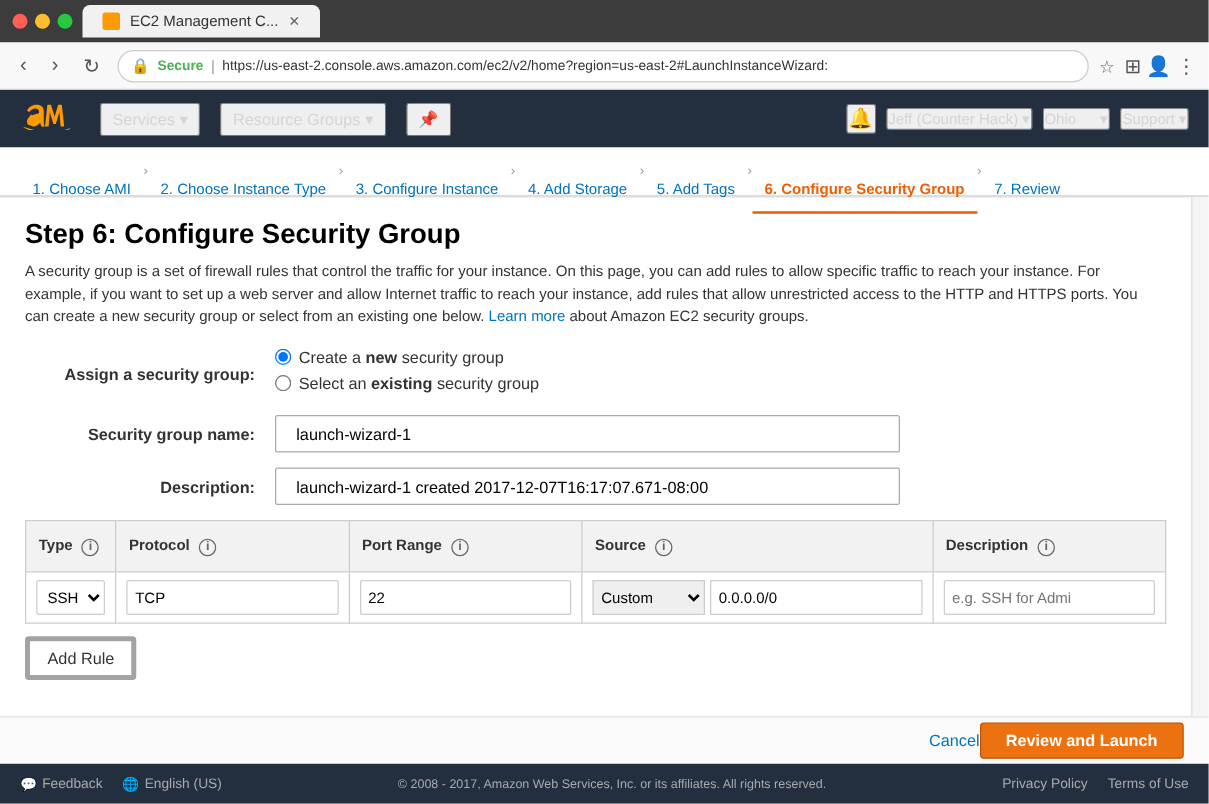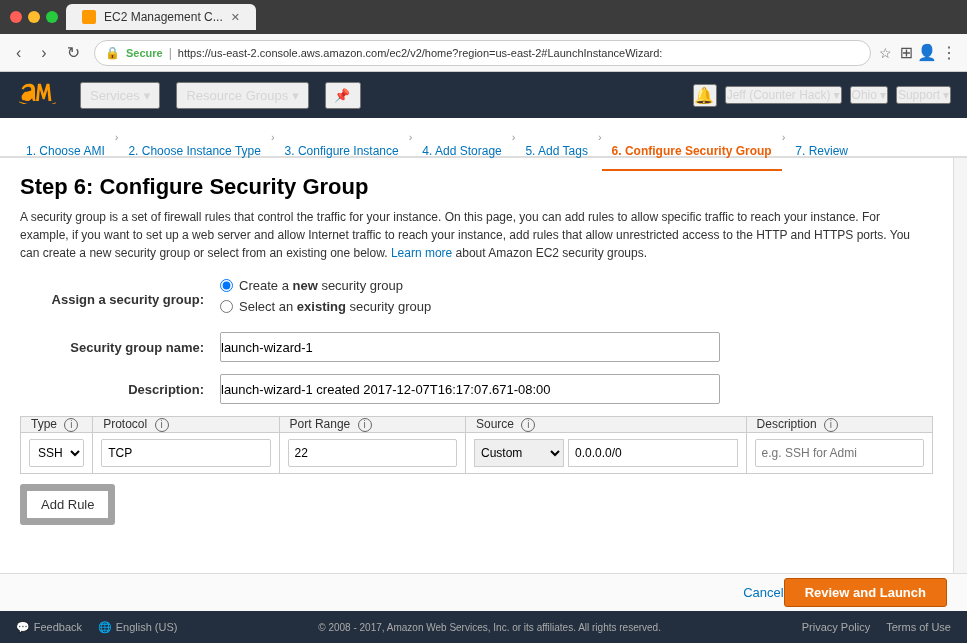--- a/index.html
+++ b/index.html
@@ -79,21 +79,21 @@
       cursor: pointer;
       display: flex;
       align-items: flex-start;
       gap: 4px;
       padding: 4px 8px;
     }
     .nav-separator { flex: 1; }
     .nav-right { display: flex; align-items: center; gap: 8px; }
     .bell-icon { color: #d5d5d5; font-size: 16px; cursor: pointer; }
     .user-btn { color: #d5d5d5; font-size: 12px; cursor: pointer; display: flex; align-items: flex-start; gap: 3px; }
-    .region-btn { color: #d5d5d5; font-size: 12px; cursor: pointer; display: flex; align-items: center; gap: 3px; }
+    .region-btn { color: #d5d5d5; font-size: 12px; cursor: pointer; display: flex; align-items: center; gap: 19px; }
 
     
     .wizard-steps {
       background: #fff;
       border-bottom: 2px solid #ddd;
       display: flex;
       align-items: center;
       padding: 0 16px;
       height: 40px;
       gap: 0;
@@ -148,24 +148,24 @@
 
     
     .rules-table {
       width: 100%;
       border-collapse: collapse;
       margin-top: 12px;
     }
     .rules-table th {
       background: #f2f2f2;
       border: 1px solid #ccc;
-      padding: 0 10px;
+      padding: 12px 10px;
       text-align: left;
       font-size: 12px;
-      font-weight: normal;
+      font-weight: bold;
       color: #333;
     }
     .rules-table td {
       border: 1px solid #ccc;
       padding: 6px 8px;
       font-size: 12px;
     }
     .info-icon {
       display: inline-flex;
       align-items: center;
@@ -198,21 +198,21 @@
       border-radius: 2px;
     }
     .source-cell { display: flex; align-items: center; gap: 4px; }
     .source-select { width: 90px; height: 28px; border: 1px solid #ccc; font-size: 12px; padding: 2px 2px; }
     .source-input { flex: 1; height: 28px; border: 1px solid #ccc; font-size: 12px; padding: 2px 6px; }
 
     .add-rule-btn {
       margin-top: 10px;
       padding: 6px 14px;
       background: #fff;
-      border: 7px solid #a3a3a3;
+      border: 4px solid #a3a3a3;
       border-radius: 3px;
       font-size: 13px;
       cursor: pointer;
       color: #333;
     }
 
     
     .footer-bar {
       background: #fafafa;
       border-top: 1px solid #ddd;
@@ -278,21 +278,21 @@
       width: 14px;
       background: #f5f5f5;
       border-left: 1px solid #ddd;
     }
 
     .text-input-field {
       width: 100%;
       height: 30px;
       border: 1px solid #aaa;
       border-radius: 2px;
-      padding: 4px 0;
+      padding: 4px 16px;
       font-size: 13px;
     }
   </style>
 </head>
 <body>
 
 <div class="browser-titlebar">
   <div class="browser-controls">
     <button class="btn-circle btn-red"></button>
     <button class="btn-circle btn-yellow"></button>

